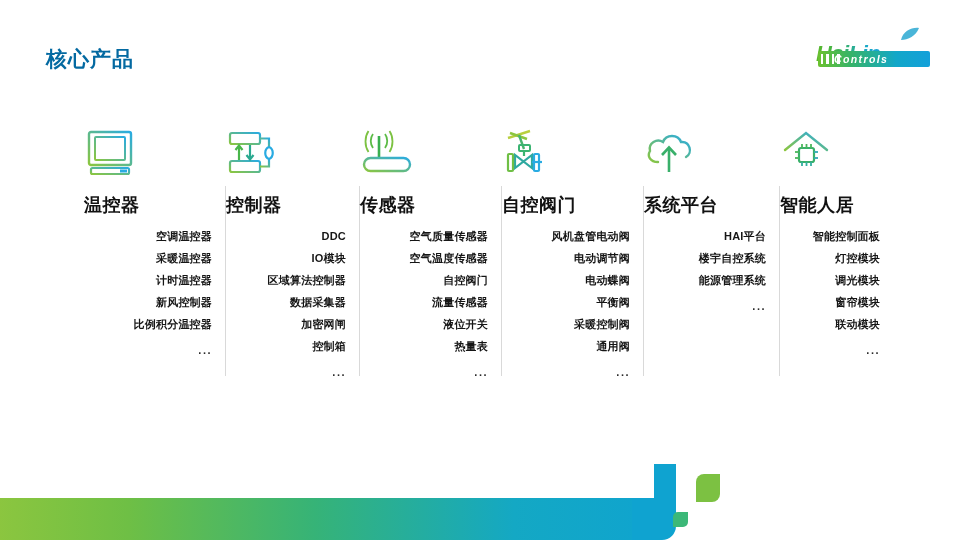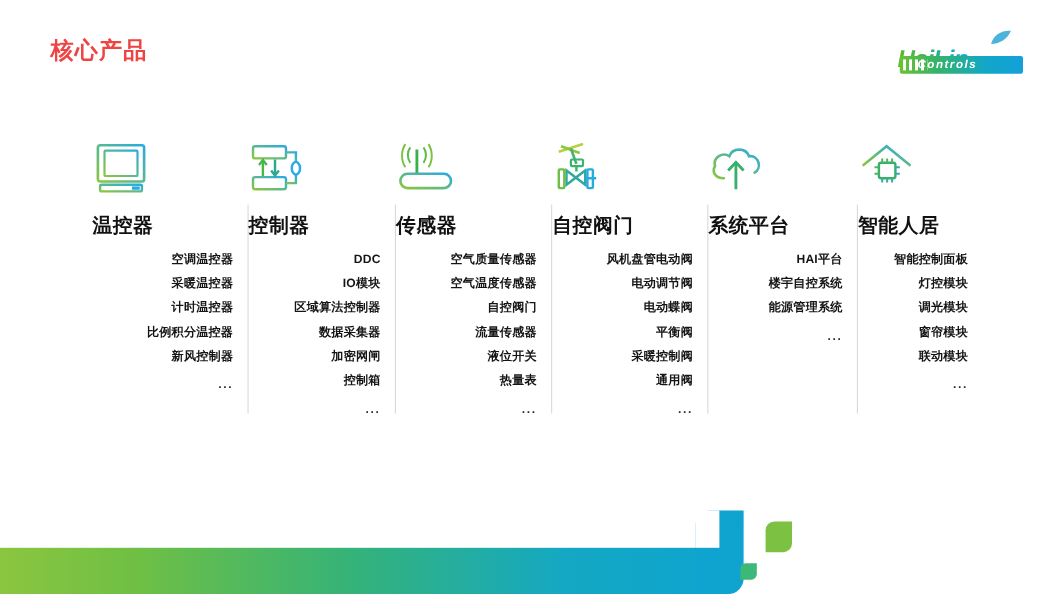--- a/index.html
+++ b/index.html
@@ -21,24 +21,24 @@
     width: 960px;
     height: 540px;
     background: #ffffff;
     overflow: hidden;
   }
 
   
   .slide-title {
     position: absolute;
     left: 46px;
-    top: 36px;
+    top: 48px;
     font-size: 21px;
     font-weight: bold;
-    color: #ef4444;
+    color: #0369a1;
     letter-spacing: 1px;
     line-height: 1;
   }
 
   
   .logo {
     position: absolute;
     right: 28px;
     top: 26px;
     width: 128px;
@@ -246,22 +246,22 @@
           <rect x="11" y="9" width="30" height="23" rx="1" fill="none" stroke="url(#g1)" stroke-width="2"></rect>
           <rect x="7" y="40" width="38" height="6" rx="1.5" fill="none" stroke="url(#g1)" stroke-width="2.2"></rect>
           <rect x="36" y="41.5" width="7" height="3" fill="#29abe2"></rect>
         </svg>
       </div>
       <div class="col-heading">温控器</div>
       <ul class="col-list">
         <li>空调温控器</li>
         <li>采暖温控器</li>
         <li>计时温控器</li>
+        <li>新风控制器</li>
         <li>比例积分温控器</li>
-        <li>新风控制器</li>
         <li class="ellipsis">...</li>
       </ul>
     </div>
 
     <div class="col col-1 sep">
       <div class="col-icon">
         <svg viewBox="0 0 54 50" width="54" height="50">
           <defs>
             <linearGradient id="g2" x1="0" y1="1" x2="1" y2="0">
               <stop offset="0%" stop-color="#8cc63f"></stop>

